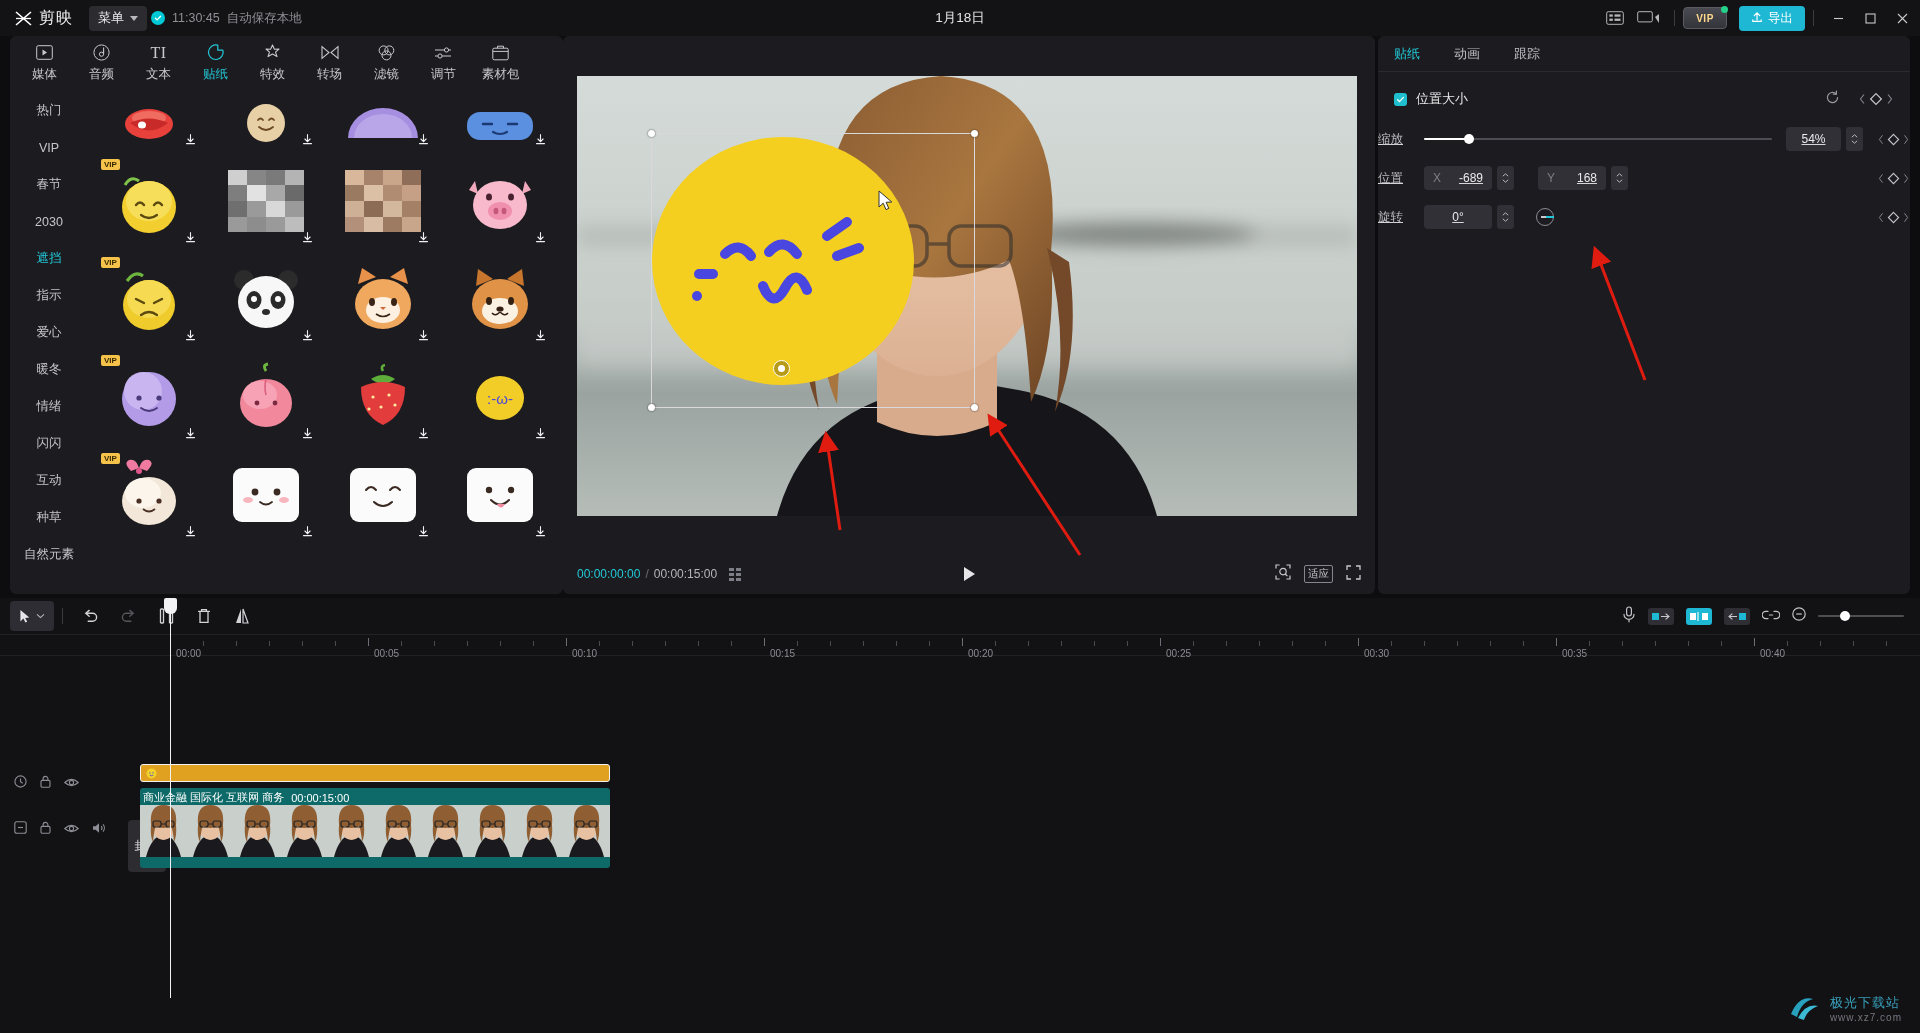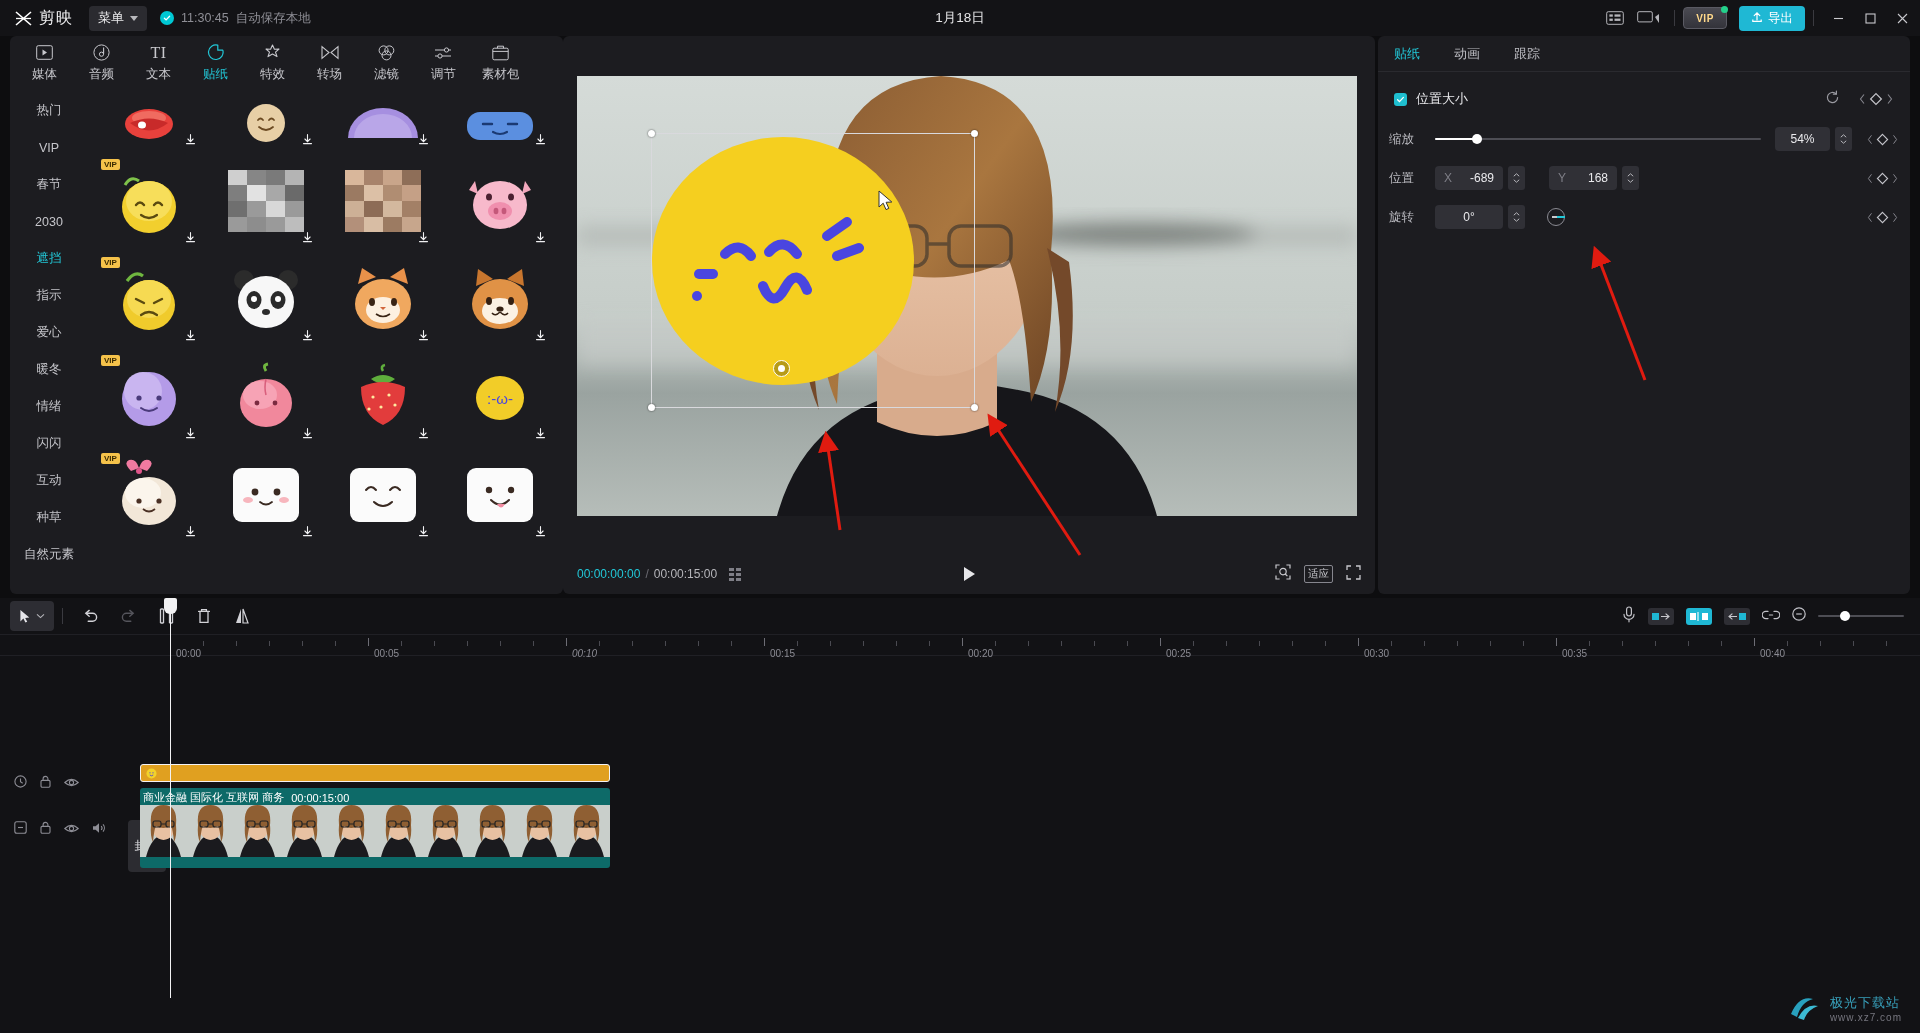--- a/index.html
+++ b/index.html
@@ -20,21 +20,21 @@
   }
   .logo-wrap { display: flex; align-items: center; gap: 6px; margin-left: 14px; }
   .logo-mark { width: 19px; height: 19px; }
   .logo-text { font-size: 16px; color: #f0f0f2; letter-spacing: 1px; font-weight: 500; }
   .menu-btn {
     margin-left: 16px; height: 25px; padding: 0 9px; background: #2b2b30;
     border-radius: 4px; display: flex; align-items: center; gap: 6px;
     font-size: 13px; color: #e8e8ea; cursor: pointer;
   }
   .chev { width: 0; height: 0; border-left: 4px solid transparent; border-right: 4px solid transparent; border-top: 5px solid #b9b9bd; }
-  .autosave { display: flex; align-items: center; gap: 7px; margin-left: 13px; font-size: 12.5px; color: #8e8e95; }
+  .autosave { display: flex; align-items: center; gap: 7px; margin-left: 4px; font-size: 12.5px; color: #8e8e95; }
   .check-dot {
     width: 14px; height: 14px; border-radius: 50%; background: #00c8d4;
     display: flex; align-items: center; justify-content: center;
   }
   .check-dot svg { display: block; }
   .date-center {
     position: absolute; left: 0; right: 0; text-align: center;
     font-size: 13.5px; color: #e4e4e6; pointer-events: none;
   }
   .tb-right { margin-left: auto; display: flex; align-items: center; gap: 0; padding-right: 2px; }
@@ -154,21 +154,21 @@
   .rp-tabs { display: flex; align-items: center; height: 36px; padding-left: 16px; gap: 34px; border-bottom: 1px solid #2a2a2f; }
   .rp-tab { font-size: 13px; color: #bcbcc2; cursor: pointer; }
   .rp-tab.active { color: #22c8d8; }
   .sec-head { display: flex; align-items: center; height: 34px; padding: 0 16px; margin-top: 10px; }
   .cbx {
     width: 13px; height: 13px; border-radius: 3px; background: #1fbfd0;
     display: flex; align-items: center; justify-content: center; margin-right: 9px; cursor: pointer;
   }
   .sec-title { font-size: 13px; color: #e9e9ec; }
   .sec-tools { margin-left: auto; display: flex; align-items: center; gap: 18px; }
-  .prow { display: flex; align-items: center; height: 32px; padding: 0 11px; margin-top: 7px; }
+  .prow { display: flex; align-items: center; height: 32px; padding: 0 0; margin-top: 7px; text-decoration: underline; }
   .plabel { width: 46px; font-size: 12.5px; color: #b9b9bf; flex: none; }
   .slider { position: relative; flex: 1; height: 14px; margin-right: 14px; display: flex; align-items: center; }
   .strack { position: absolute; left: 0; right: 0; height: 2px; background: #4d4d54; border-radius: 1px; }
   .sfill { position: absolute; left: 0; height: 2px; background: #ffffff; border-radius: 1px; }
   .sknob { position: absolute; width: 10px; height: 10px; border-radius: 50%; background: #fff; }
   .numbox {
     height: 24px; background: #303036; border-radius: 4px; display: flex;
     align-items: center; justify-content: center; font-size: 12px; color: #eaeaed; cursor: text;
   }
   .xy { width: 68px; position: relative; justify-content: flex-end; padding-right: 9px; }
@@ -1061,21 +1061,21 @@
         <span class="rtick" style="left:302px;"></span>
         <span class="rtick" style="left:335px;"></span>
       <span class="rtick maj" style="left:368px;"></span>
         <span class="rlab" style="left:374px;">00:05</span>
       <span class="rtick" style="left:401px;"></span>
         <span class="rtick" style="left:434px;"></span>
         <span class="rtick" style="left:467px;"></span>
         <span class="rtick" style="left:500px;"></span>
         <span class="rtick" style="left:533px;"></span>
       <span class="rtick maj" style="left:566px;"></span>
-        <span class="rlab" style="left:572px;font-style:italic;">00:10</span>
+        <span class="rlab" style="left:572px;">00:10</span>
       <span class="rtick" style="left:599px;"></span>
         <span class="rtick" style="left:632px;"></span>
         <span class="rtick" style="left:665px;"></span>
         <span class="rtick" style="left:698px;"></span>
         <span class="rtick" style="left:731px;"></span>
       <span class="rtick maj" style="left:764px;"></span>
         <span class="rlab" style="left:770px;">00:15</span>
       <span class="rtick" style="left:797px;"></span>
         <span class="rtick" style="left:830px;"></span>
         <span class="rtick" style="left:863px;"></span>

